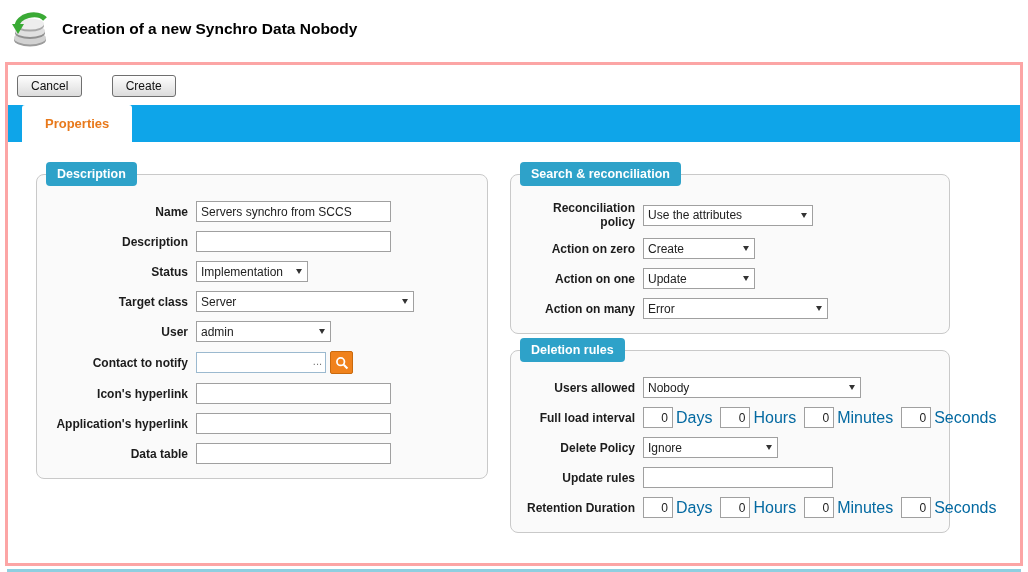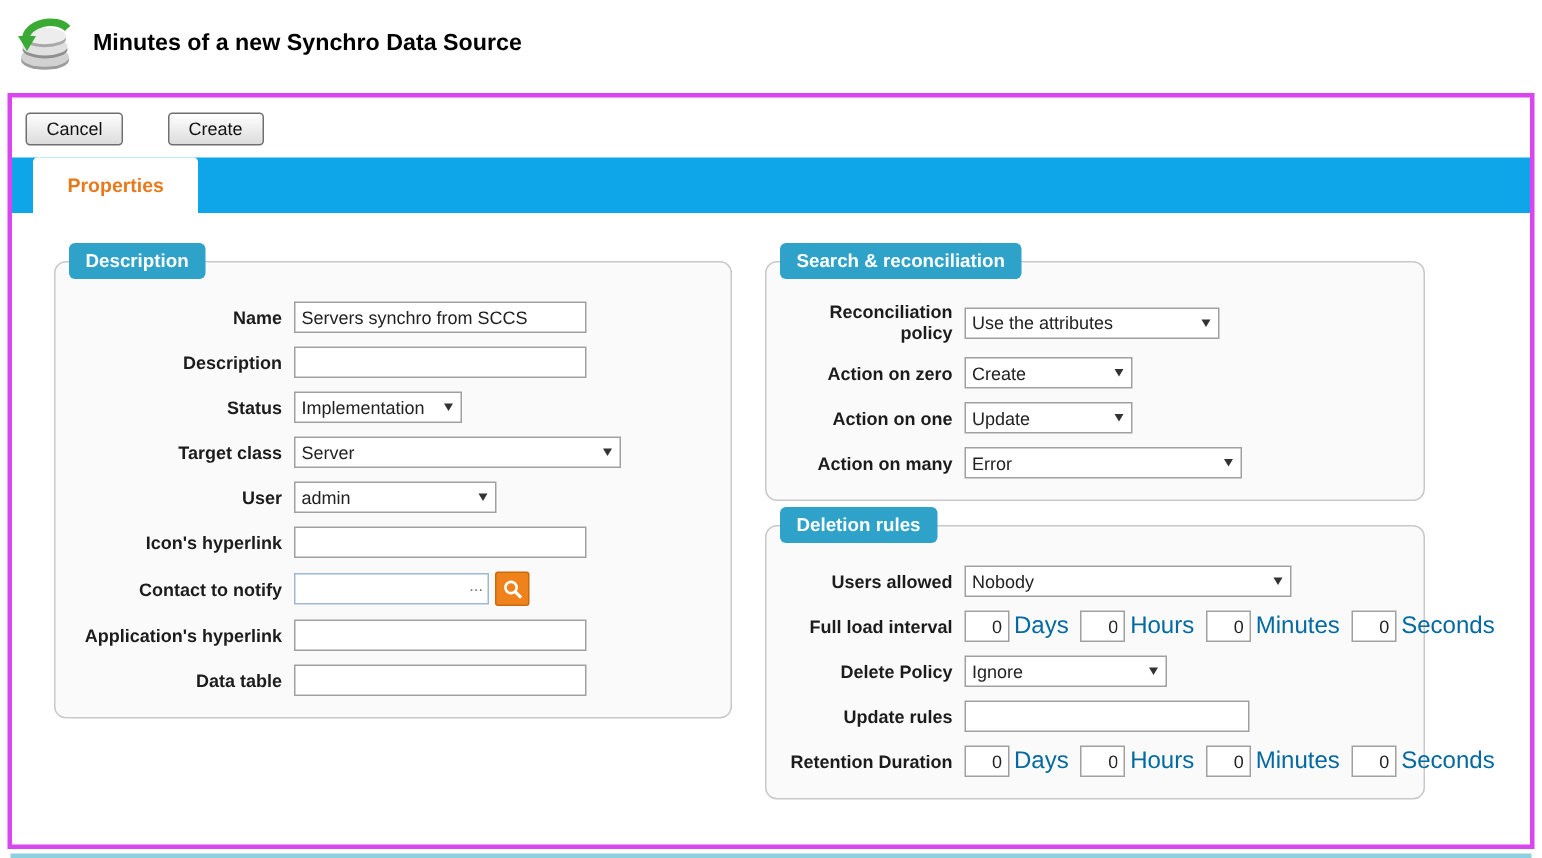--- a/index.html
+++ b/index.html
@@ -16,21 +16,21 @@
     height:58px; display:flex; align-items:center;
     padding-left:6px; background:#fff;
   }
   .logo { width:48px; height:48px; display:flex; align-items:center; justify-content:center; }
   .page-title { margin:0 0 0 8px; font-size:15.5px; font-weight:bold; color:#000; }
 
   
   .panel {
     margin:4px 5px 0 5px;
     height:504px;
-    border:3px solid #d946ef;
+    border:3px solid #fca5a5;
     background:#fff;
   }
   .bottom-strip { height:3px; background:#8ecfe0; margin:3px 7px 0 7px; }
 
   
   .toolbar { padding:10px 0 8px 9px; }
   .btn {
     font-family:"Liberation Sans", sans-serif;
     font-size:12px; color:#111;
     padding:3px 13px;
@@ -132,21 +132,21 @@
       <ellipse cx="22" cy="33" rx="16" ry="6.5" fill="#9c9c9c"></ellipse>
       <ellipse cx="22" cy="31" rx="16" ry="6.5" fill="#d2d2d2"></ellipse>
       <ellipse cx="22" cy="26" rx="15" ry="6" fill="#8f8f8f"></ellipse>
       <ellipse cx="22" cy="24" rx="15" ry="6" fill="#e0e0e0"></ellipse>
       <ellipse cx="22" cy="19" rx="14" ry="5.5" fill="#a8a8a8"></ellipse>
       <ellipse cx="22" cy="17" rx="14" ry="5.5" fill="#ededed"></ellipse>
       <path d="M9 20 C9 8, 30 4, 37 12" fill="none" stroke="#3aaa35" stroke-width="5"></path>
       <path d="M4 17 L16 17 L10 27 Z" fill="#3aaa35"></path>
     </svg>
   </div>
-  <h1 class="page-title">Minutes of a new Synchro Data Source</h1>
+  <h1 class="page-title">Creation of a new Synchro Data Nobody</h1>
 </header>
 
 <div class="panel">
 
   <div class="toolbar">
     <button class="btn">Cancel</button>
     <button class="btn">Create</button>
   </div>
 
   <div class="tabbar">
@@ -187,42 +187,42 @@
           </span>
         </div>
 
         <div class="row">
           <label class="flabel">User</label>
           <span class="selwrap sw135">
             <select>
               <option>admin</option>
             </select>
           </span>
-        </div>
-
-        <div class="row">
-          <label class="flabel">Icon's hyperlink</label>
-          <input type="text" class="w195" value="" style="">
         </div>
 
         <div class="row">
           <label class="flabel">Contact to notify</label>
           <span class="contact-wrap">
             <input type="text" value="" style="">
             <span class="dots">...</span>
           </span>
           <button class="search-btn">
             <svg width="14" height="14" viewBox="0 0 16 16">
               <circle cx="6.5" cy="6.5" r="4.3" fill="none" stroke="#ffffff" stroke-width="2"></circle>
               <line x1="10" y1="10" x2="14.2" y2="14.2" stroke="#ffffff" stroke-width="2.4"></line>
             </svg>
           </button>
         </div>
 
         <div class="row">
+          <label class="flabel">Icon's hyperlink</label>
+          <input type="text" class="w195" value="" style="">
+        </div>
+
+        <div class="row">
           <label class="flabel">Application's hyperlink</label>
           <input type="text" class="w195" value="" style="">
         </div>
 
         <div class="row">
           <label class="flabel">Data table</label>
           <input type="text" class="w195" value="" style="">
         </div>
       </section>
     </div>

